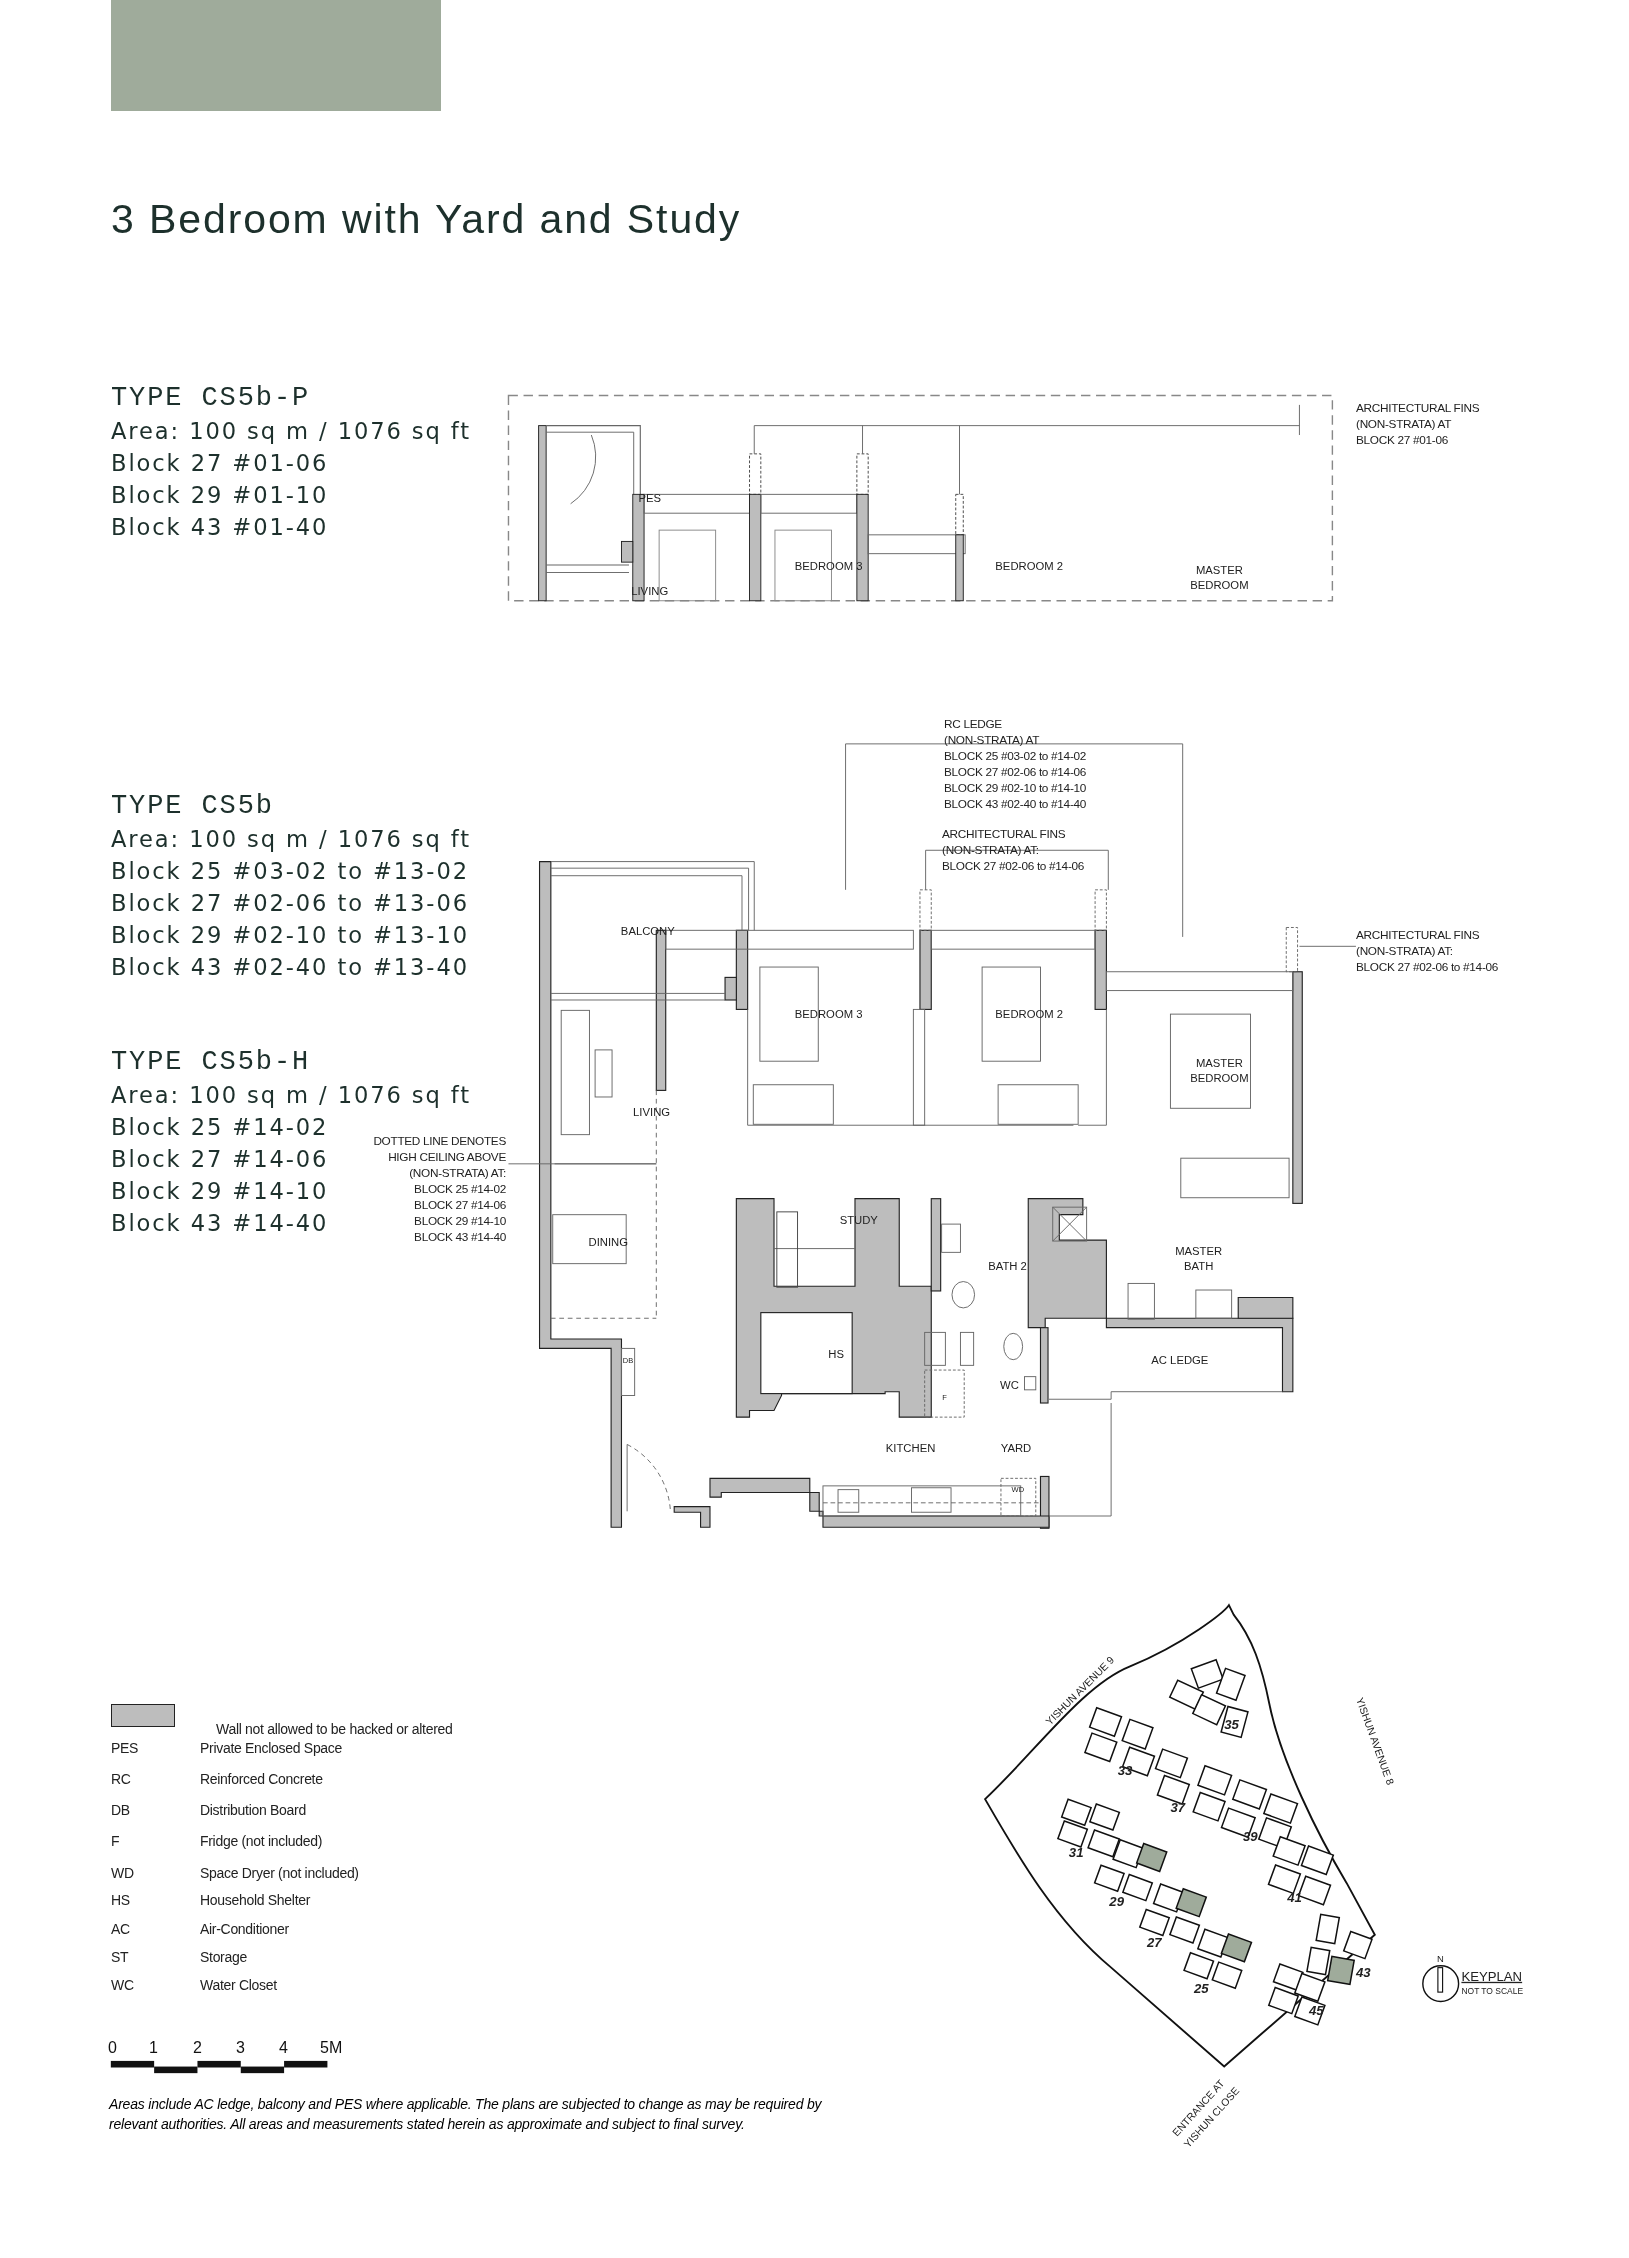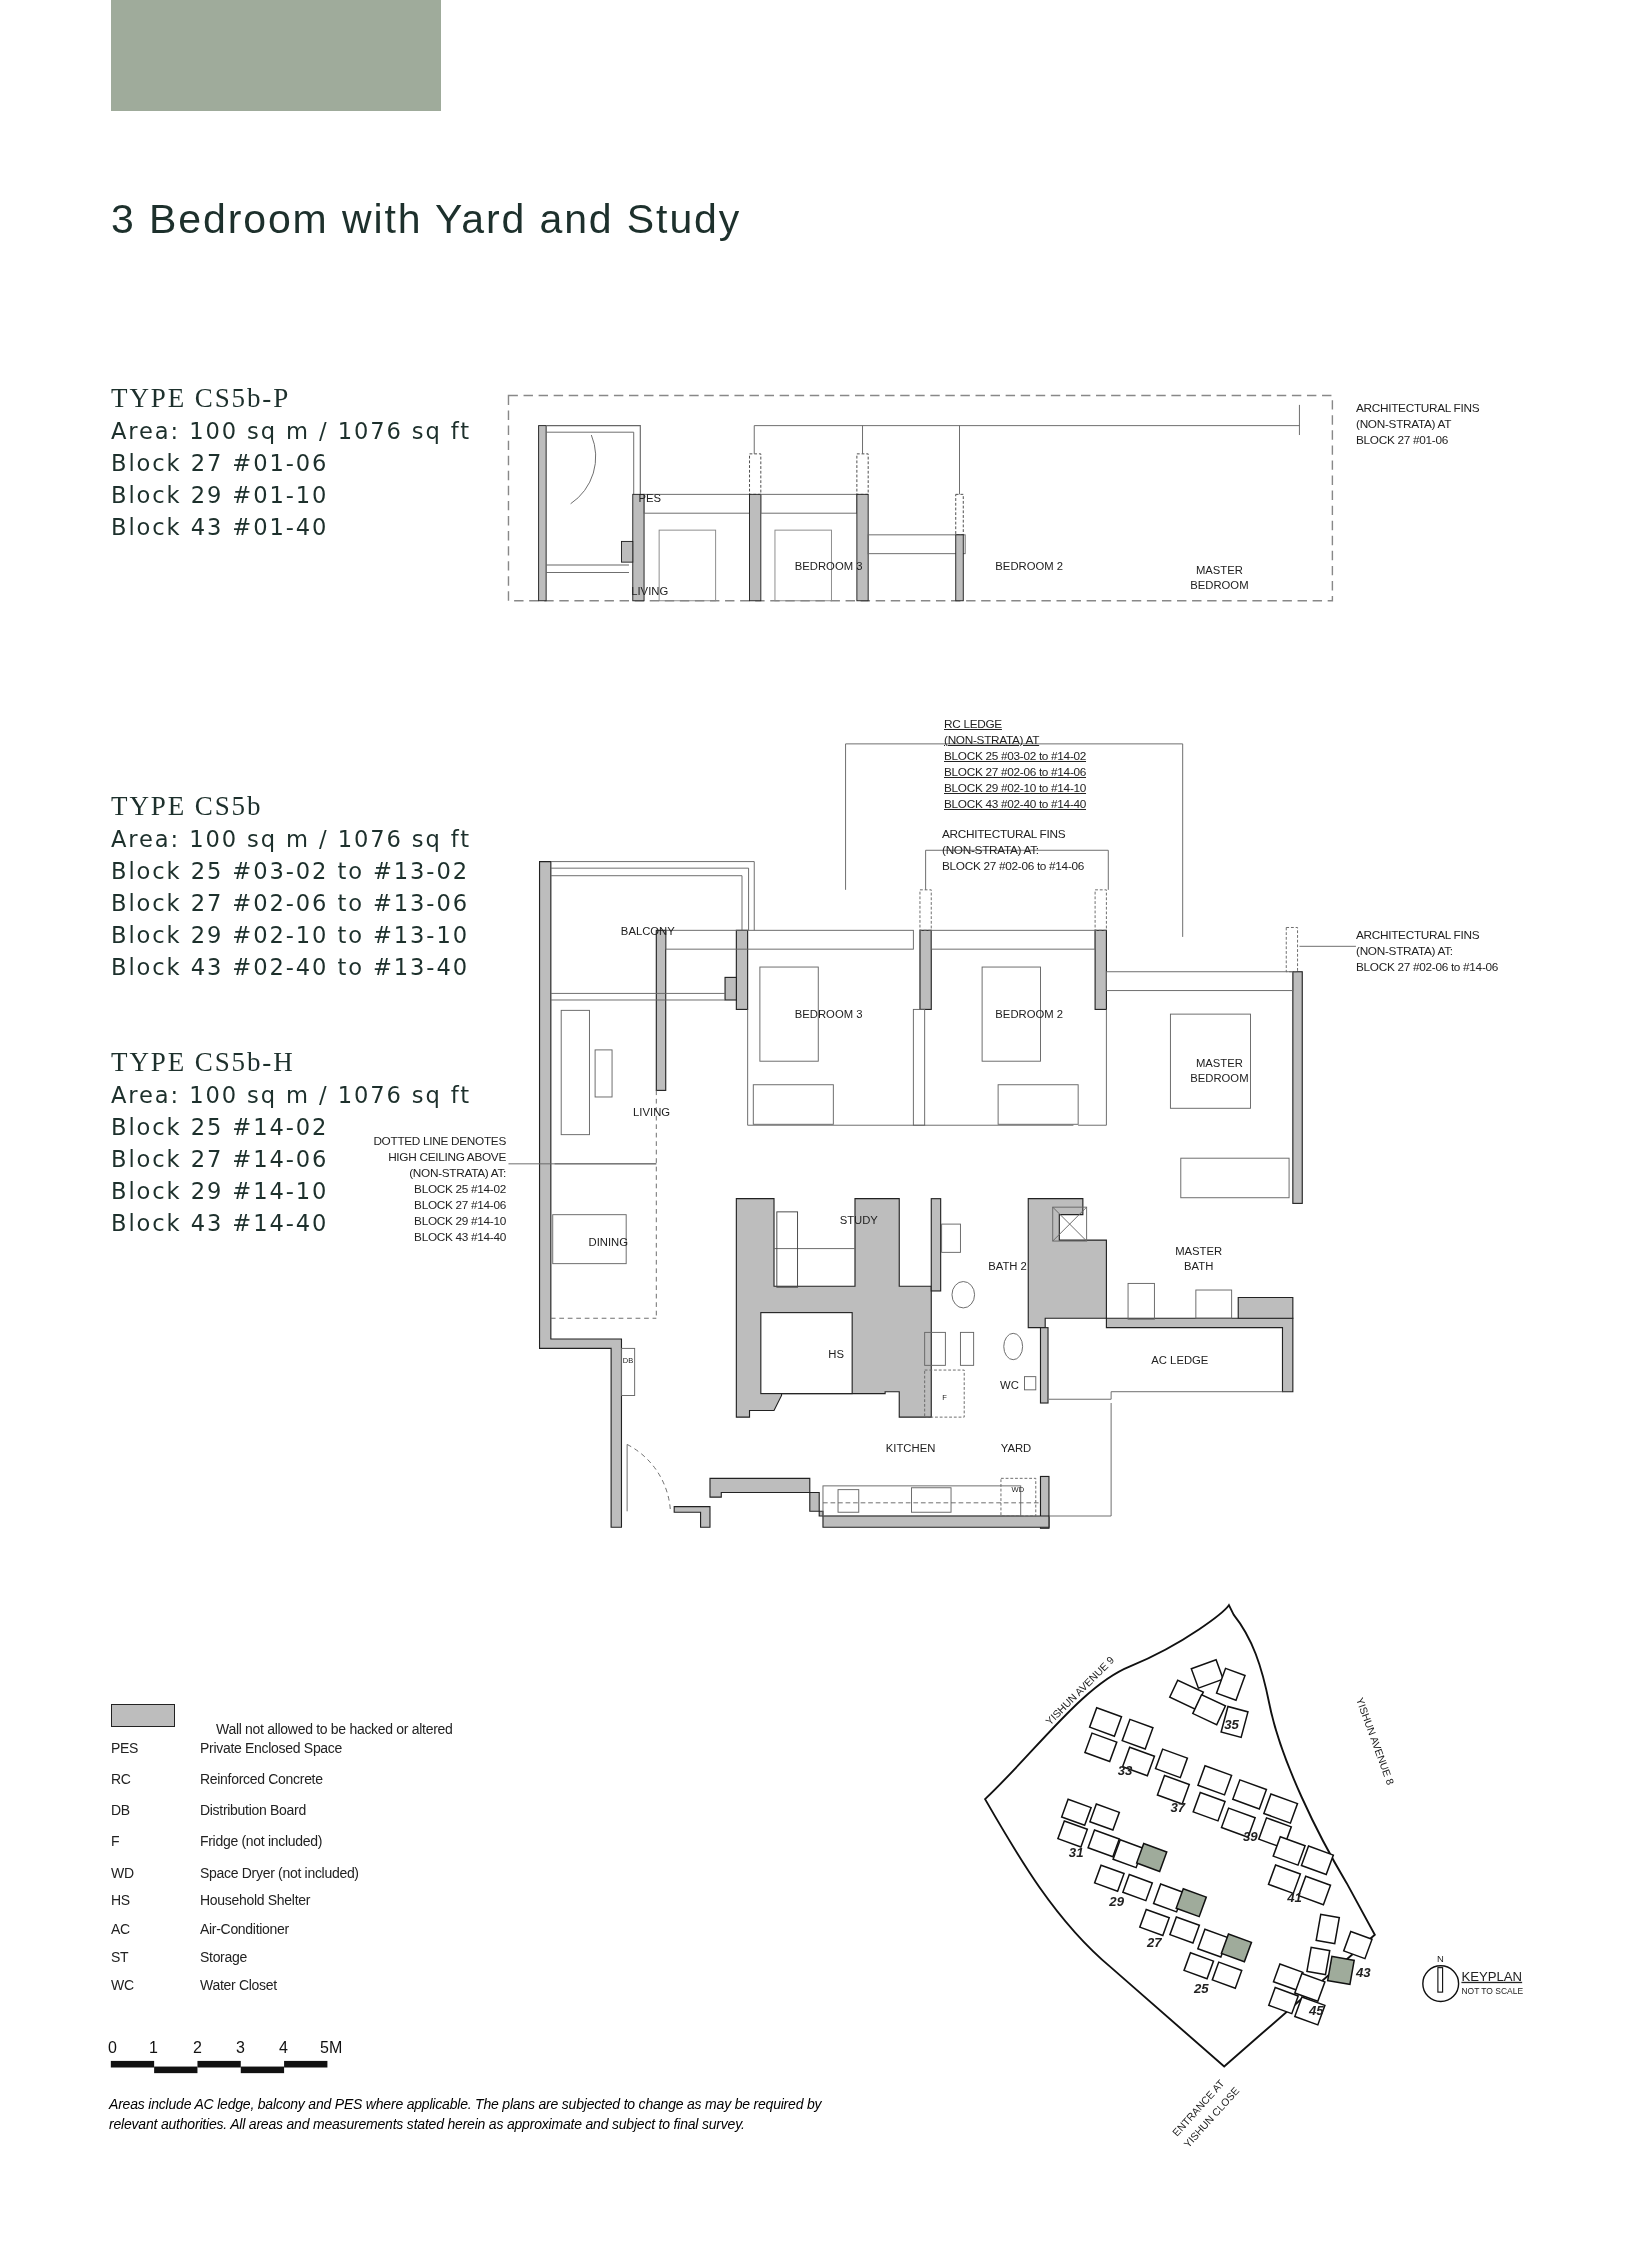--- a/index.html
+++ b/index.html
@@ -1,20 +1,20 @@
 <!DOCTYPE html>
 <html style="font-size:15px"><head>
 <meta charset="utf-8">
 <style>
   html, body { margin:0; padding:0; background:#ffffff; }
   body { width:1629px; height:2258px; position:relative; overflow:hidden; font-family:"Liberation Sans", sans-serif; color:#1f2a28; }
   .banner { position:absolute; left:111px; top:0; width:330px; height:111px; background:#9fab9b; }
   .title { position:absolute; left:111px; top:169px; font-family:Liberation Sans, sans-serif; font-size:41px; letter-spacing:1.9px; color:#1d302c; font-weight:normal; white-space:nowrap; }
   .type-block { position:absolute; left:111px; color:#1d302c; }
-  .type-name { font-family:Liberation Serif, serif; font-size:27px; letter-spacing:1.9px; line-height:34px; }
+  .type-name { font-family:Liberation Mono, monospace; font-size:27px; letter-spacing:1.9px; line-height:34px; }
   .type-line { font-family:"DejaVu Sans", sans-serif; font-size:22.6px; letter-spacing:1.9px; line-height:32px; white-space:nowrap; }
   .note { position:absolute; font-family:"Liberation Sans", sans-serif; font-size:11.8px; line-height:16px; color:#222; white-space:nowrap; letter-spacing:-0.3px; }
   .note.right { text-align:right; }
   svg text { font-family:"Liberation Sans", sans-serif; fill:#222; }
   .legend { position:absolute; left:111px; top:1704px; }
   .legend-row { position:absolute; left:0; font-size:14px; color:#222; white-space:nowrap; letter-spacing:-0.3px; }
   .legend-row .abbr { position:absolute; left:0; }
   .legend-row .desc { position:absolute; left:89px; }
   .legend-swatch { position:absolute; left:0; top:0; width:64px; height:22.6px; background:#bdbdbd; border:1.9px solid #222; box-sizing:border-box; }
   .scale { position:absolute; left:108px; top:2039px; }
@@ -214,21 +214,21 @@
     <text x="1072" y="1475">WC</text>
     <text x="967" y="1542">KITCHEN</text>
     <text x="1079" y="1542">YARD</text>
     <text x="1253" y="1449">AC LEDGE</text>
     <text x="667" y="1448" font-size="8">DB</text>
     <text x="1003" y="1487" font-size="8">F</text>
     <text x="1081" y="1585" font-size="8">WD</text>
   </g>
 </svg>
 
-<div class="note" style="left:944px;top:716px;text-decoration:underline;">
+<div class="note" style="left:944px;top:716px;">
   <div>RC LEDGE</div>
   <div>(NON-STRATA) AT</div>
   <div>BLOCK 25 #03-02 to #14-02</div>
   <div>BLOCK 27 #02-06 to #14-06</div>
   <div>BLOCK 29 #02-10 to #14-10</div>
   <div>BLOCK 43 #02-40 to #14-40</div>
 </div>
 <div class="note" style="left:942px;top:826px;">
   <div>ARCHITECTURAL FINS</div>
   <div>(NON-STRATA) AT:</div>

